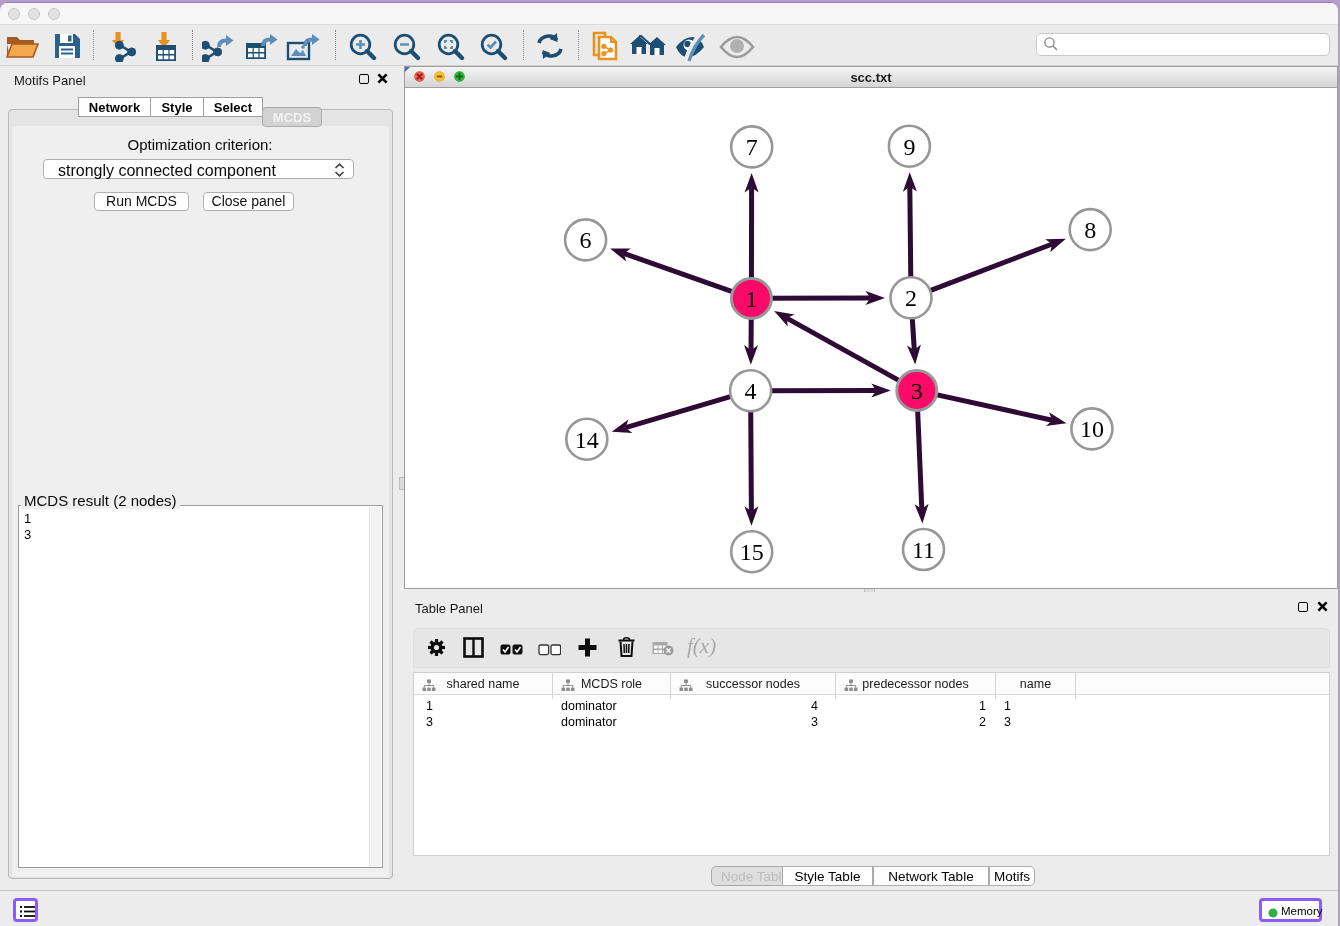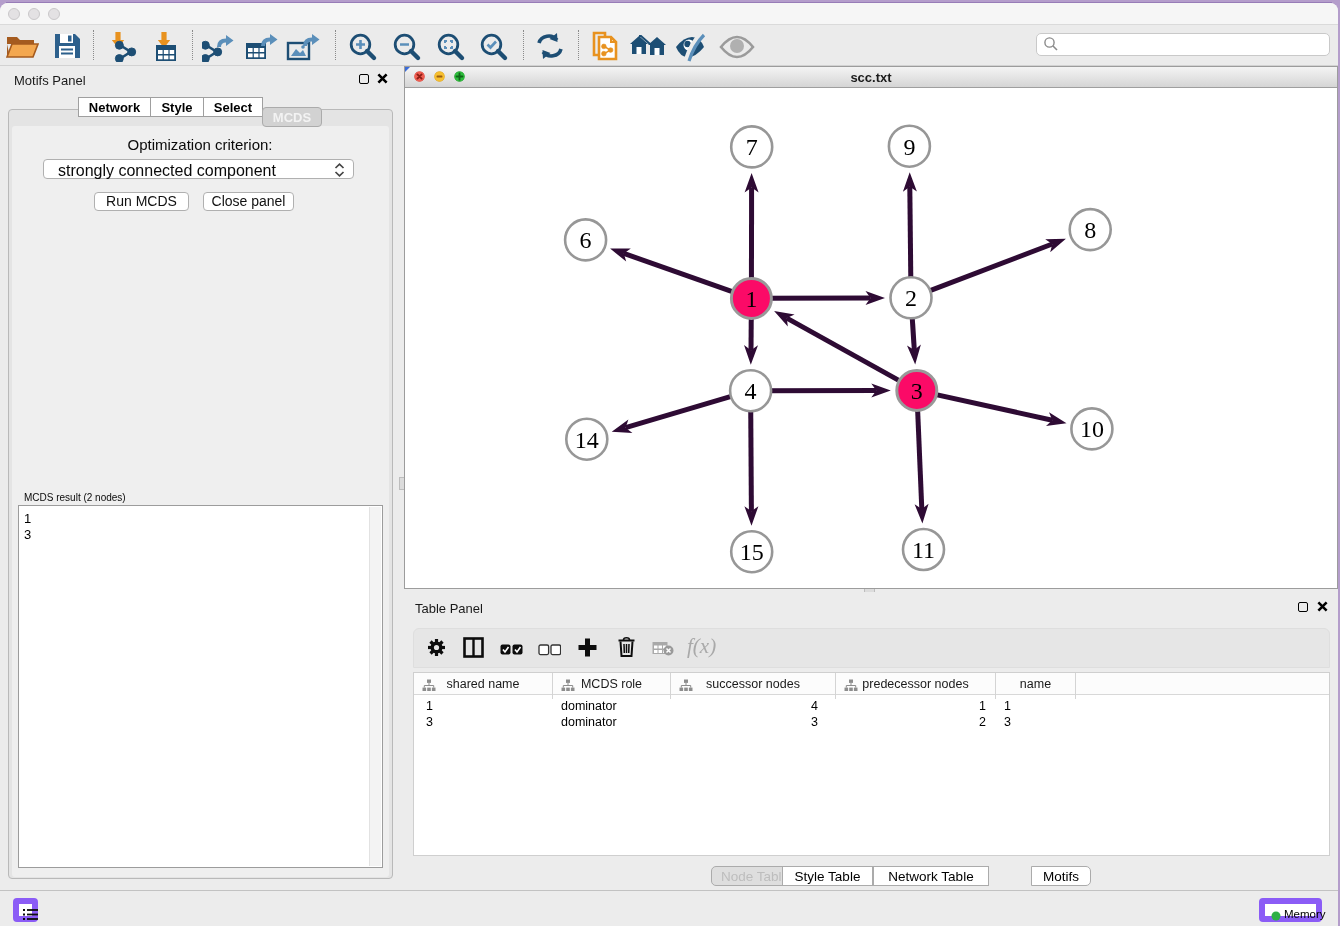--- a/index.html
+++ b/index.html
@@ -22,21 +22,21 @@
 #nettitle{position:absolute;left:0;top:0;width:100%;height:21px;background:linear-gradient(#f4f4f4,#d5d5d5);border-bottom:1px solid #9f9f9f;box-sizing:border-box;}
 .winbtn{position:absolute;top:4px;width:11px;height:11px;border-radius:50%;box-sizing:border-box;}
 
 #tpanel{position:absolute;left:404px;top:589px;width:934px;height:298px;background:#ececec;}
 #ttoolbar{position:absolute;left:9px;top:36px;width:917px;height:40px;background:#e6e6e6;border:1px solid #dedede;border-radius:6px 6px 0 0;box-sizing:border-box;}
 #ttable{position:absolute;left:9px;top:80px;width:917px;height:184px;background:#fff;border:1px solid #cfcfcf;box-sizing:border-box;}
 .th{position:absolute;top:0;height:26px;border-right:1px solid #d4d4d4;box-sizing:border-box;text-align:center;font-size:12.5px;color:#1a1a1a;line-height:22px;}
 .trow{position:absolute;height:16px;font-size:12.5px;color:#000;line-height:16px;}
 .btab{position:absolute;top:0;height:20px;line-height:20px;text-align:center;font-size:13.5px;background:#fff;border:1px solid #ababab;box-sizing:border-box;}
 #statusbar{position:absolute;left:0;top:887px;width:100%;height:35px;background:#ececec;border-top:1px solid #c2c2c2;}
-.sbtn{position:absolute;top:7px;height:24px;background:#fff;border:6px solid #8b5cf6;border-radius:4px;box-sizing:border-box;}
+.sbtn{position:absolute;top:7px;height:24px;background:#fff;border:3px solid #8b5cf6;border-radius:4px;box-sizing:border-box;}
 </style>
 </head>
 <body>
 <div style="position:absolute;top:2px;left:6px;width:1326px;height:1px;background:#977cb7;z-index:5;"></div>
 <div style="position:absolute;top:8px;left:1337px;width:1px;height:918px;background:#a78cc1;"></div>
 <div id="win">
 <div id="titlebar">
 <div class="tl" style="left:8px;"></div>
 <div class="tl" style="left:28px;"></div>
 <div class="tl" style="left:48px;"></div>
@@ -203,21 +203,21 @@
           <path d="M2.5 9 L6.5 12.8 L10.5 9" stroke="#444" stroke-width="1.7" fill="none"></path>
         </svg>
       </div>
 <div class="btn" style="left:94px;top:126px;width:95px;height:19px;line-height:17px;">Run MCDS</div>
 <div class="btn" style="left:203px;top:126px;width:91px;height:19px;line-height:17px;">Close panel</div>
 <div style="position:absolute;left:18px;top:439px;width:365px;height:363px;background:#fff;border:1px solid #9c9c9c;box-sizing:border-box;">
 <div style="position:absolute;right:1px;top:1px;width:11px;height:359px;background:#f3f3f3;border-left:1px solid #e2e2e2;"></div>
 <div style="position:absolute;left:5px;top:5px;font-size:13px;">1</div>
 <div style="position:absolute;left:5px;top:21px;font-size:13px;">3</div>
 </div>
-<div style="position:absolute;left:21px;top:426px;background:#efefef;padding:0 3px;font-size:10px;color:#0a0a0a;">MCDS result (2 nodes)</div>
+<div style="position:absolute;left:21px;top:426px;background:#efefef;padding:0 3px;font-size:15px;color:#0a0a0a;">MCDS result (2 nodes)</div>
 </div>
 <div style="position:absolute;left:399px;top:474px;width:6px;height:13px;background:#dcdcdc;border:1px solid #bdbdbd;box-sizing:border-box;"></div>
 <div style="position:absolute;left:864px;top:585px;width:11px;height:6px;background:#dcdcdc;border:1px solid #bdbdbd;box-sizing:border-box;"></div>
     <div id="netwin">
 <div id="nettitle">
 <svg style="position:absolute;left:0;top:0;" width="5" height="5" viewBox="0 0 5 5">
           <path d="M0 0 L5 0 L0 5 Z" fill="#3a6cd9"></path>
         </svg>
 <svg class="winbtn" style="left:9px;" width="13" height="13" viewBox="0 0 13 13">
           <circle cx="6.5" cy="6.5" r="6" fill="#f25e52" stroke="#d94c41" stroke-width="0.8"></circle>
@@ -388,21 +388,21 @@
 <div class="trow" style="left:590px;top:25px;">1</div>
 <div class="trow" style="left:12px;top:41px;">3</div>
 <div class="trow" style="left:147px;top:41px;">dominator</div>
 <div class="trow" style="left:257px;top:41px;width:147px;text-align:right;">3</div>
 <div class="trow" style="left:422px;top:41px;width:150px;text-align:right;">2</div>
 <div class="trow" style="left:590px;top:41px;">3</div>
 </div>
 <div class="btab" style="left:290px;width:88px;color:#bdbdbd;background:#dedede;border-radius:5px 0 0 5px;top:274px;margin-left:17px;">Node Table</div>
 <div class="btab" style="left:378px;width:91px;color:#000;background:#fff;border-radius:0;top:274px;">Style Table</div>
 <div class="btab" style="left:469px;width:116px;color:#000;background:#fff;border-radius:0;top:274px;">Network Table</div>
-<div class="btab" style="left:585px;width:60px;color:#000;background:#fff;border-radius:0 5px 5px 0;top:274px;margin-left:42px;">Motifs</div>
+<div class="btab" style="left:585px;width:46px;color:#000;background:#fff;border-radius:0 5px 5px 0;top:274px;">Motifs</div>
 </div>
 <div id="statusbar">
 <div class="sbtn" style="left:13px;width:25px;">
         <svg width="15" height="13" viewBox="0 0 15 13" style="position:absolute;left:4px;top:4px;">
           <g stroke="#0d0d0d" stroke-width="1.8">
             <line x1="4" y1="2" x2="15" y2="2"></line>
             <line x1="4" y1="6.5" x2="15" y2="6.5"></line>
             <line x1="4" y1="11" x2="15" y2="11"></line>
           </g>
           <g fill="#0d0d0d">

